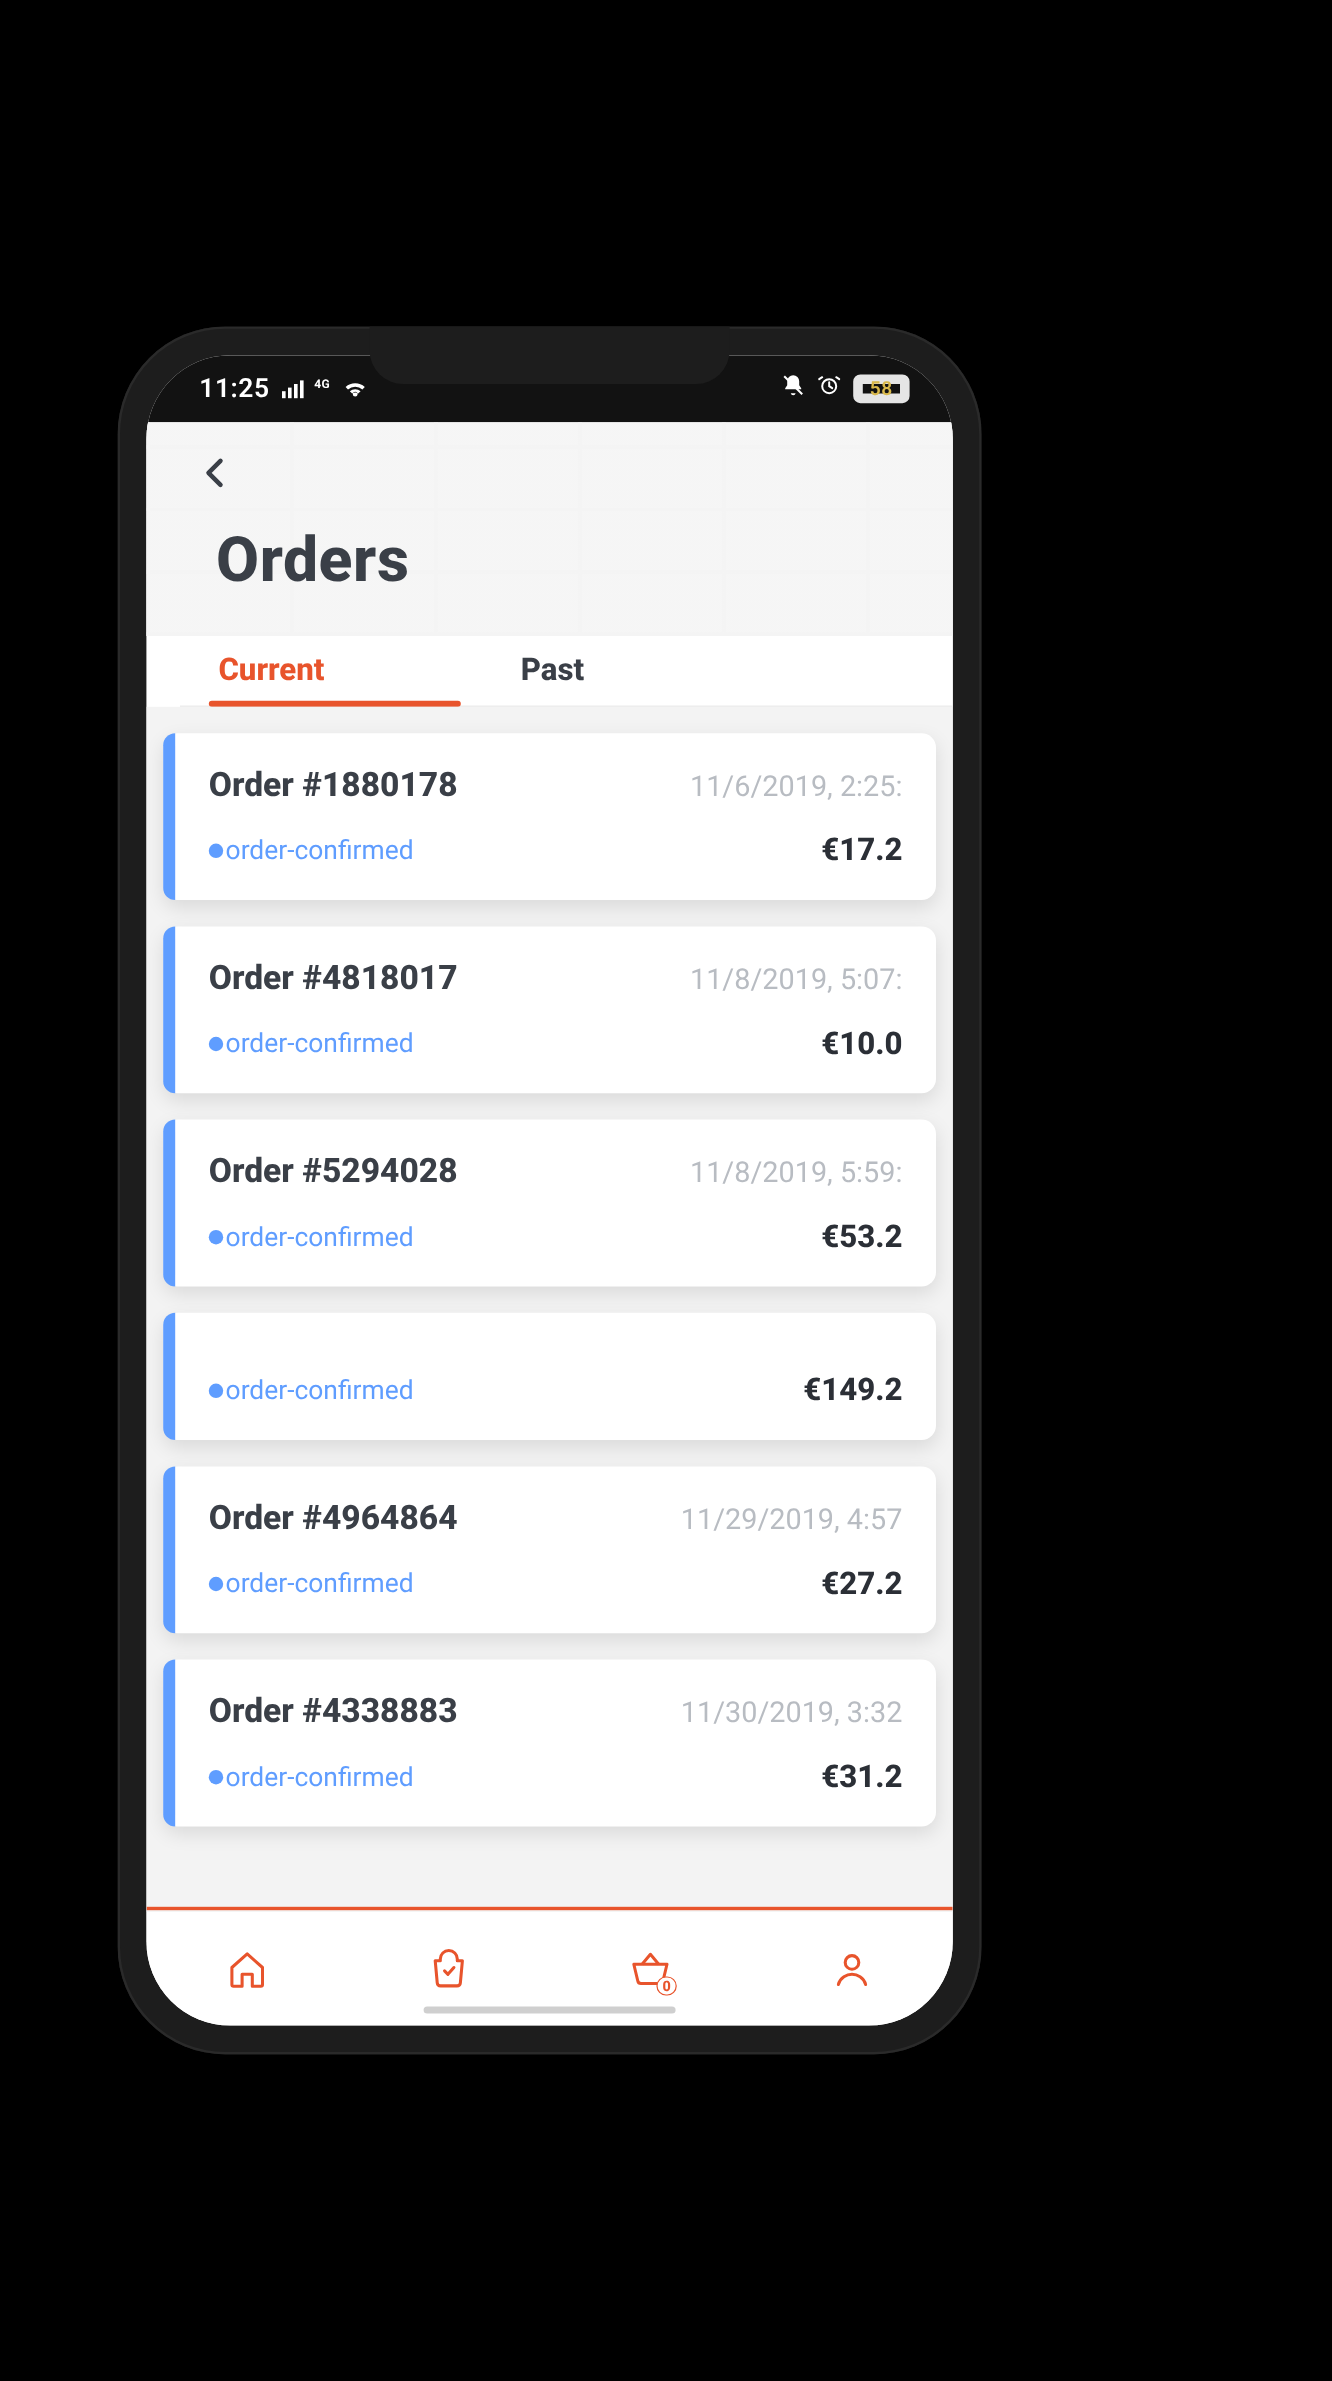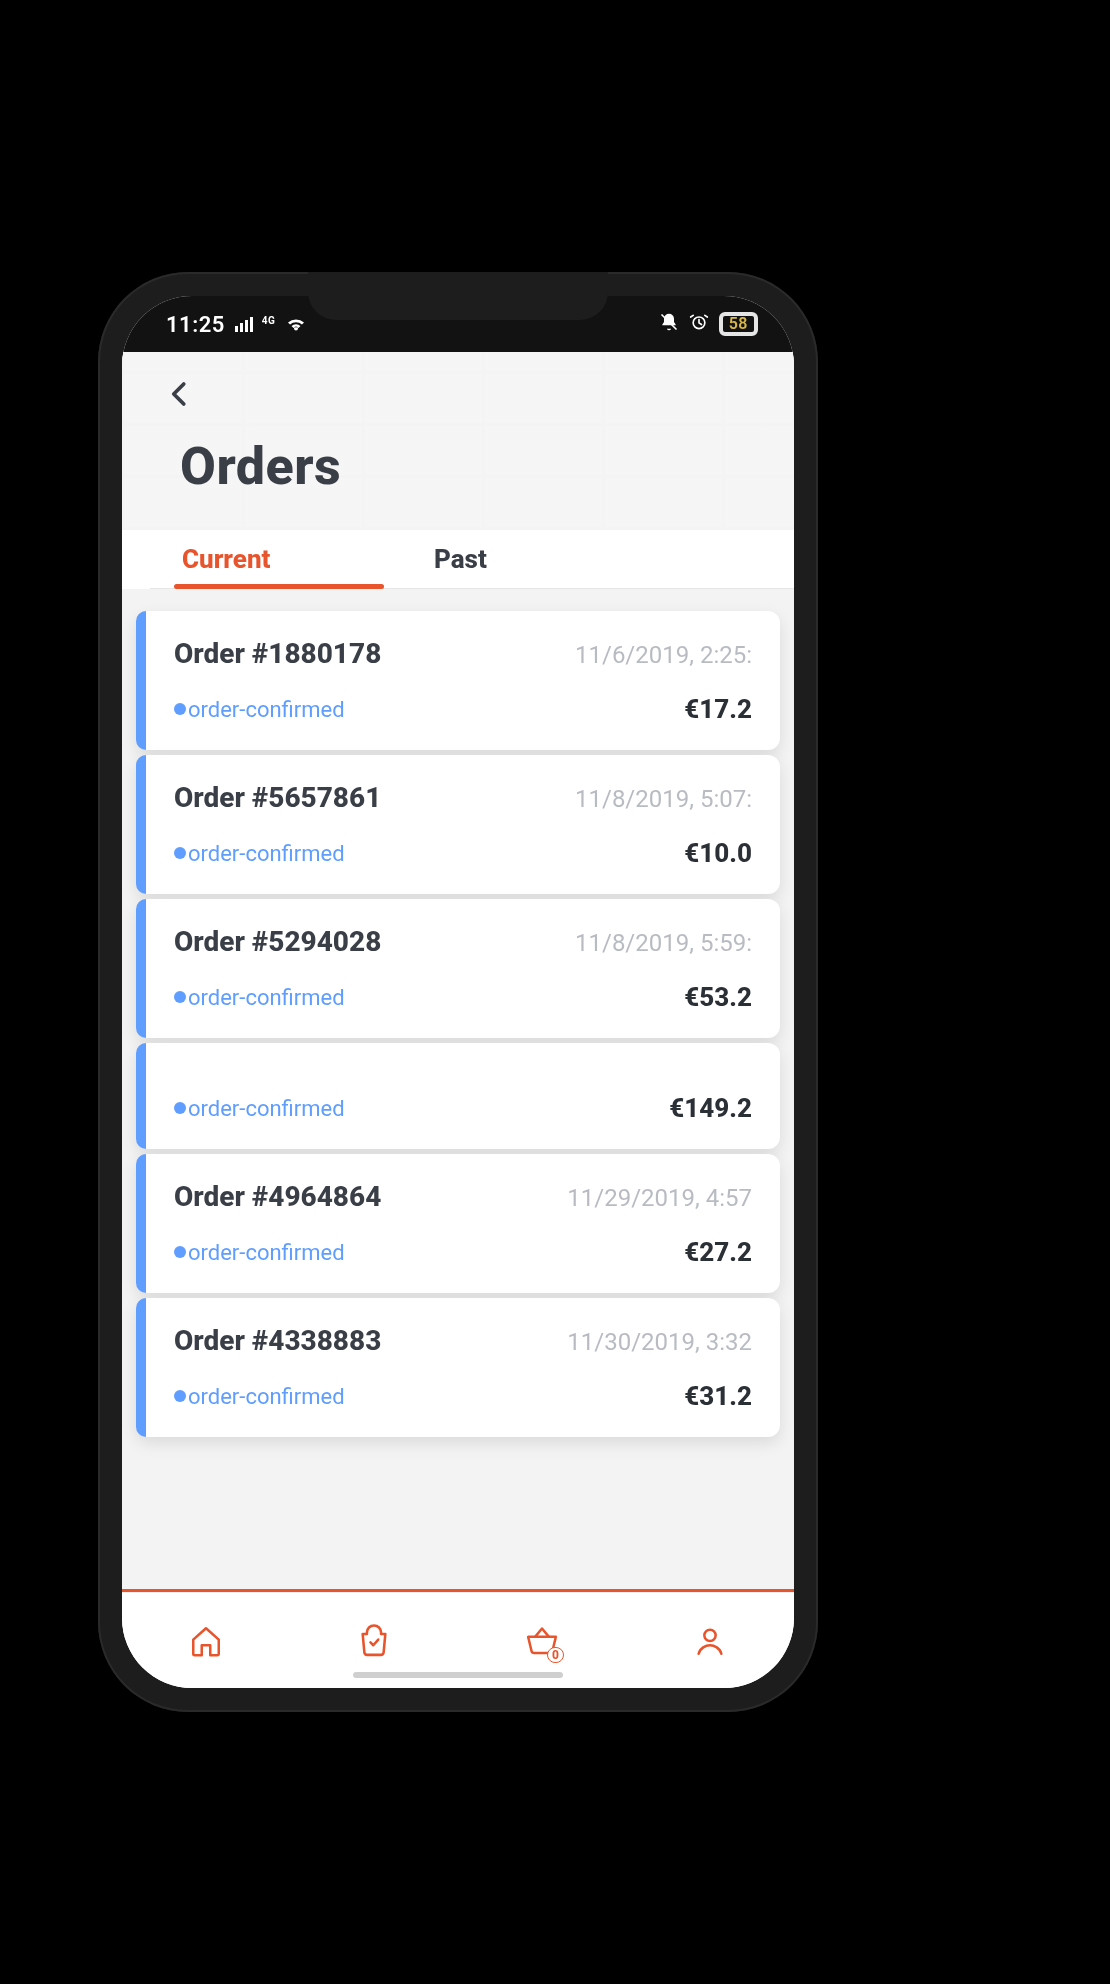--- a/index.html
+++ b/index.html
@@ -24,21 +24,21 @@
   
   .status-bar {
     height: 56px; background: #121212; color: #fff; display: flex; align-items: center; justify-content: space-between;
     padding: 0 36px 0 44px; font-size: 22px; font-weight: 600; letter-spacing: .5px;
   }
   .status-left { display: flex; align-items: center; gap: 10px; }
   .status-right { display: flex; align-items: center; gap: 10px; }
   .sig-icon, .wifi-icon { display: inline-flex; }
   .mini-label { font-size: 10px; font-weight: 700; transform: translateY(-4px); margin-left: -3px; }
   .batt {
-    border: 4px solid #e5e5e5; border-radius: 6px; padding: 0 6px; font-size: 16px; line-height: 20px;
+    border: 8px solid #e5e5e5; border-radius: 6px; padding: 0 6px; font-size: 16px; line-height: 20px;
     color: #d9b84a; display: inline-flex; align-items: center; height: 24px;
   }
 
   
   .header {
     position: relative; height: 178px;
     background:
       linear-gradient(rgba(246,246,246,.85), rgba(246,246,246,.85)),
       repeating-linear-gradient(0deg, #e9e9e9 0 3px, transparent 3px 52px),
       repeating-linear-gradient(90deg, #e9e9e9 0 3px, transparent 3px 120px);
@@ -68,21 +68,21 @@
     width: 210px;
   }
 
   
   .list {
     flex: 1 1 auto; overflow: hidden; background: #f3f3f3;
     padding: 22px 14px 0 14px; position: relative;
   }
   .card {
     background: #fff; border-radius: 12px; box-shadow: 0 6px 16px rgba(0,0,0,.10);
-    padding: 26px 28px 26px 38px; margin-bottom: 5px; position: relative; cursor: pointer;
+    padding: 26px 28px 26px 38px; margin-bottom: 22px; position: relative; cursor: pointer;
   }
   .card::before {
     content: ""; position: absolute; left: 0; top: 0; bottom: 0; width: 10px; background: #5f9dff;
     border-top-left-radius: 12px; border-bottom-left-radius: 12px;
   }
   .row1 { display: flex; justify-content: space-between; align-items: baseline; }
   .order-title { font-size: 28px; font-weight: 800; color: #3a3f47; }
   .order-date  { font-size: 24px; color: #b8bcc2; }
   .row2 { display: flex; justify-content: space-between; align-items: center; margin-top: 24px; }
   .status { display: flex; align-items: center; gap: 2px; color: #5f9dff; font-size: 22px; }
@@ -172,21 +172,21 @@
     <div class="row2">
       <div class="status">
         <span class="dot"></span>
         <span>order-confirmed</span>
       </div>
       <div class="price">€17.2</div>
     </div>
             </div>
             <div class="card">
     <div class="row1">
-      <div class="order-title">Order #5657861</div>
+      <div class="order-title">Order #4818017</div>
       <div class="order-date">11/8/2019, 5:07:</div>
     </div>
     <div class="row2">
       <div class="status">
         <span class="dot"></span>
         <span>order-confirmed</span>
       </div>
       <div class="price">€10.0</div>
     </div>
             </div>

